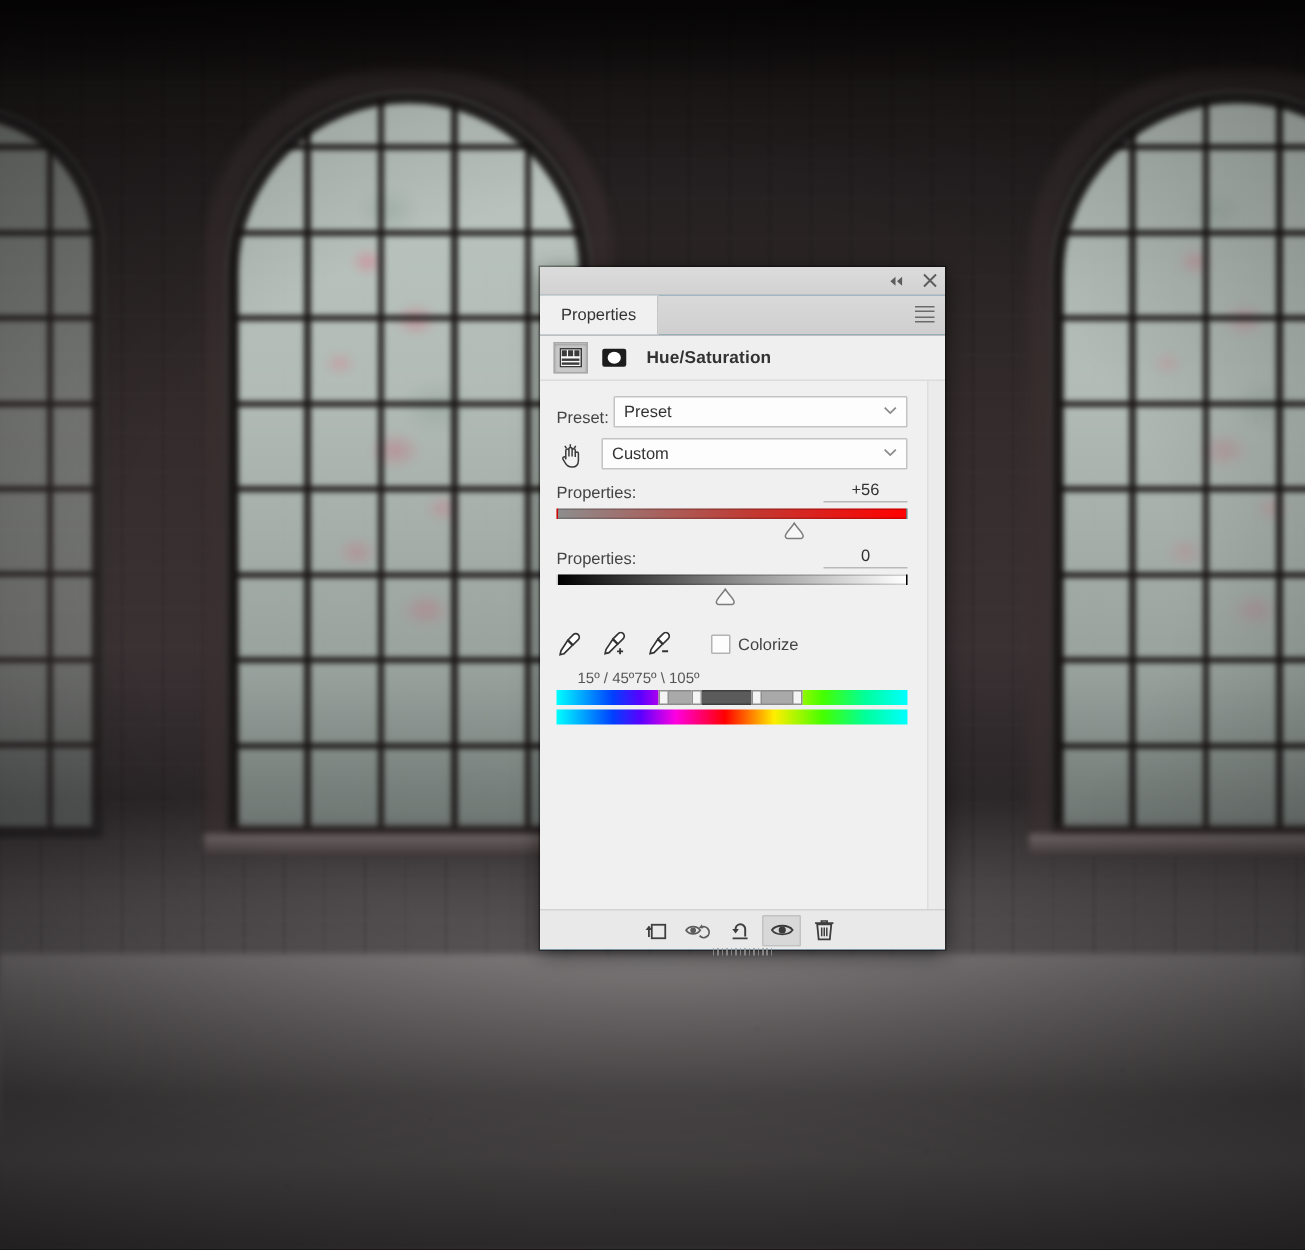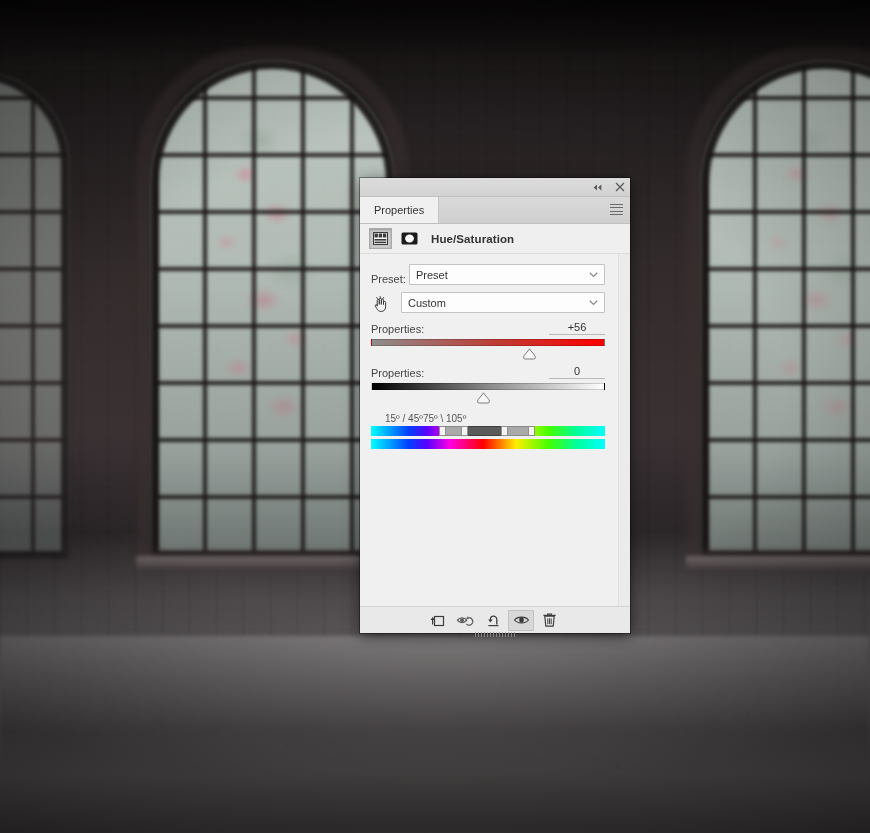--- a/index.html
+++ b/index.html
@@ -367,20 +367,46 @@
       <div class="track lit-track">
         <div class="thumb" id="thumb-lit" style="left: 48%;">
           <svg width="15" height="12" viewBox="0 0 15 12" aria-hidden="true">
             <path d="M7.5 0.8 C9 3.5 13.4 7.2 13.4 9.2 A1.6 1.6 0 0 1 11.8 11 H3.2 A1.6 1.6 0 0 1 1.6 9.2 C1.6 7.2 6 3.5 7.5 0.8 Z" fill="#f7f7f7" stroke="#7c7c7c" stroke-width="1"></path>
           </svg>
         </div>
       </div>
       <div class="sld-spacer"></div>
     </div>
 
+    <div class="tools-row">
+      <div class="eyed">
+        <svg width="17" height="17" viewBox="0 0 17 17" aria-hidden="true">
+          <path d="M11.2 2.1 a2.3 2.3 0 0 1 3.3 3.3 L11 8.9 l-3.3 -3.3 z" fill="#fff" stroke="#333" stroke-width="1.1"></path>
+          <path d="M7.4 6 L10.6 9.2 L5 14.8 L2.4 15.4 L3 12.8 Z" fill="#fff" stroke="#333" stroke-width="1.1"></path>
+        </svg>
+      </div>
+      <div class="eyed">
+        <svg width="17" height="17" viewBox="0 0 17 17" aria-hidden="true">
+          <path d="M11.2 1.4 a2.3 2.3 0 0 1 3.3 3.3 L11 8.2 l-3.3 -3.3 z" fill="#fff" stroke="#333" stroke-width="1.1"></path>
+          <path d="M7.4 5.3 L10.6 8.5 L5 14.1 L2.4 14.7 L3 12.1 Z" fill="#fff" stroke="#333" stroke-width="1.1"></path>
+          <path d="M10.4 13.2 h4 M12.4 11.2 v4" stroke="#333" stroke-width="1.2"></path>
+        </svg>
+      </div>
+      <div class="eyed">
+        <svg width="17" height="17" viewBox="0 0 17 17" aria-hidden="true">
+          <path d="M11.2 1.4 a2.3 2.3 0 0 1 3.3 3.3 L11 8.2 l-3.3 -3.3 z" fill="#fff" stroke="#333" stroke-width="1.1"></path>
+          <path d="M7.4 5.3 L10.6 8.5 L5 14.1 L2.4 14.7 L3 12.1 Z" fill="#fff" stroke="#333" stroke-width="1.1"></path>
+          <path d="M10.4 13.2 h4" stroke="#333" stroke-width="1.3"></path>
+        </svg>
+      </div>
+      <div class="colorize">
+        <span class="cbox"></span>
+        <span>Colorize</span>
+      </div>
+    </div>
 
     <div class="rangewrap" style="margin-right:14px;">
       <div class="deglabels">
         <span>15º / 45º</span>
         <span>75º \ 105º</span>
       </div>
       <div class="bar bar-top">
         <div class="rangeoverlay" id="range-overlay" style="width: 234px;">
           <div class="rs-fall" id="rs-fall" style="left: 71.37px; width: 88.92px;"></div>
           <div class="rs-core" id="rs-core" style="left: 93.6px; width: 39.78px;"></div>

